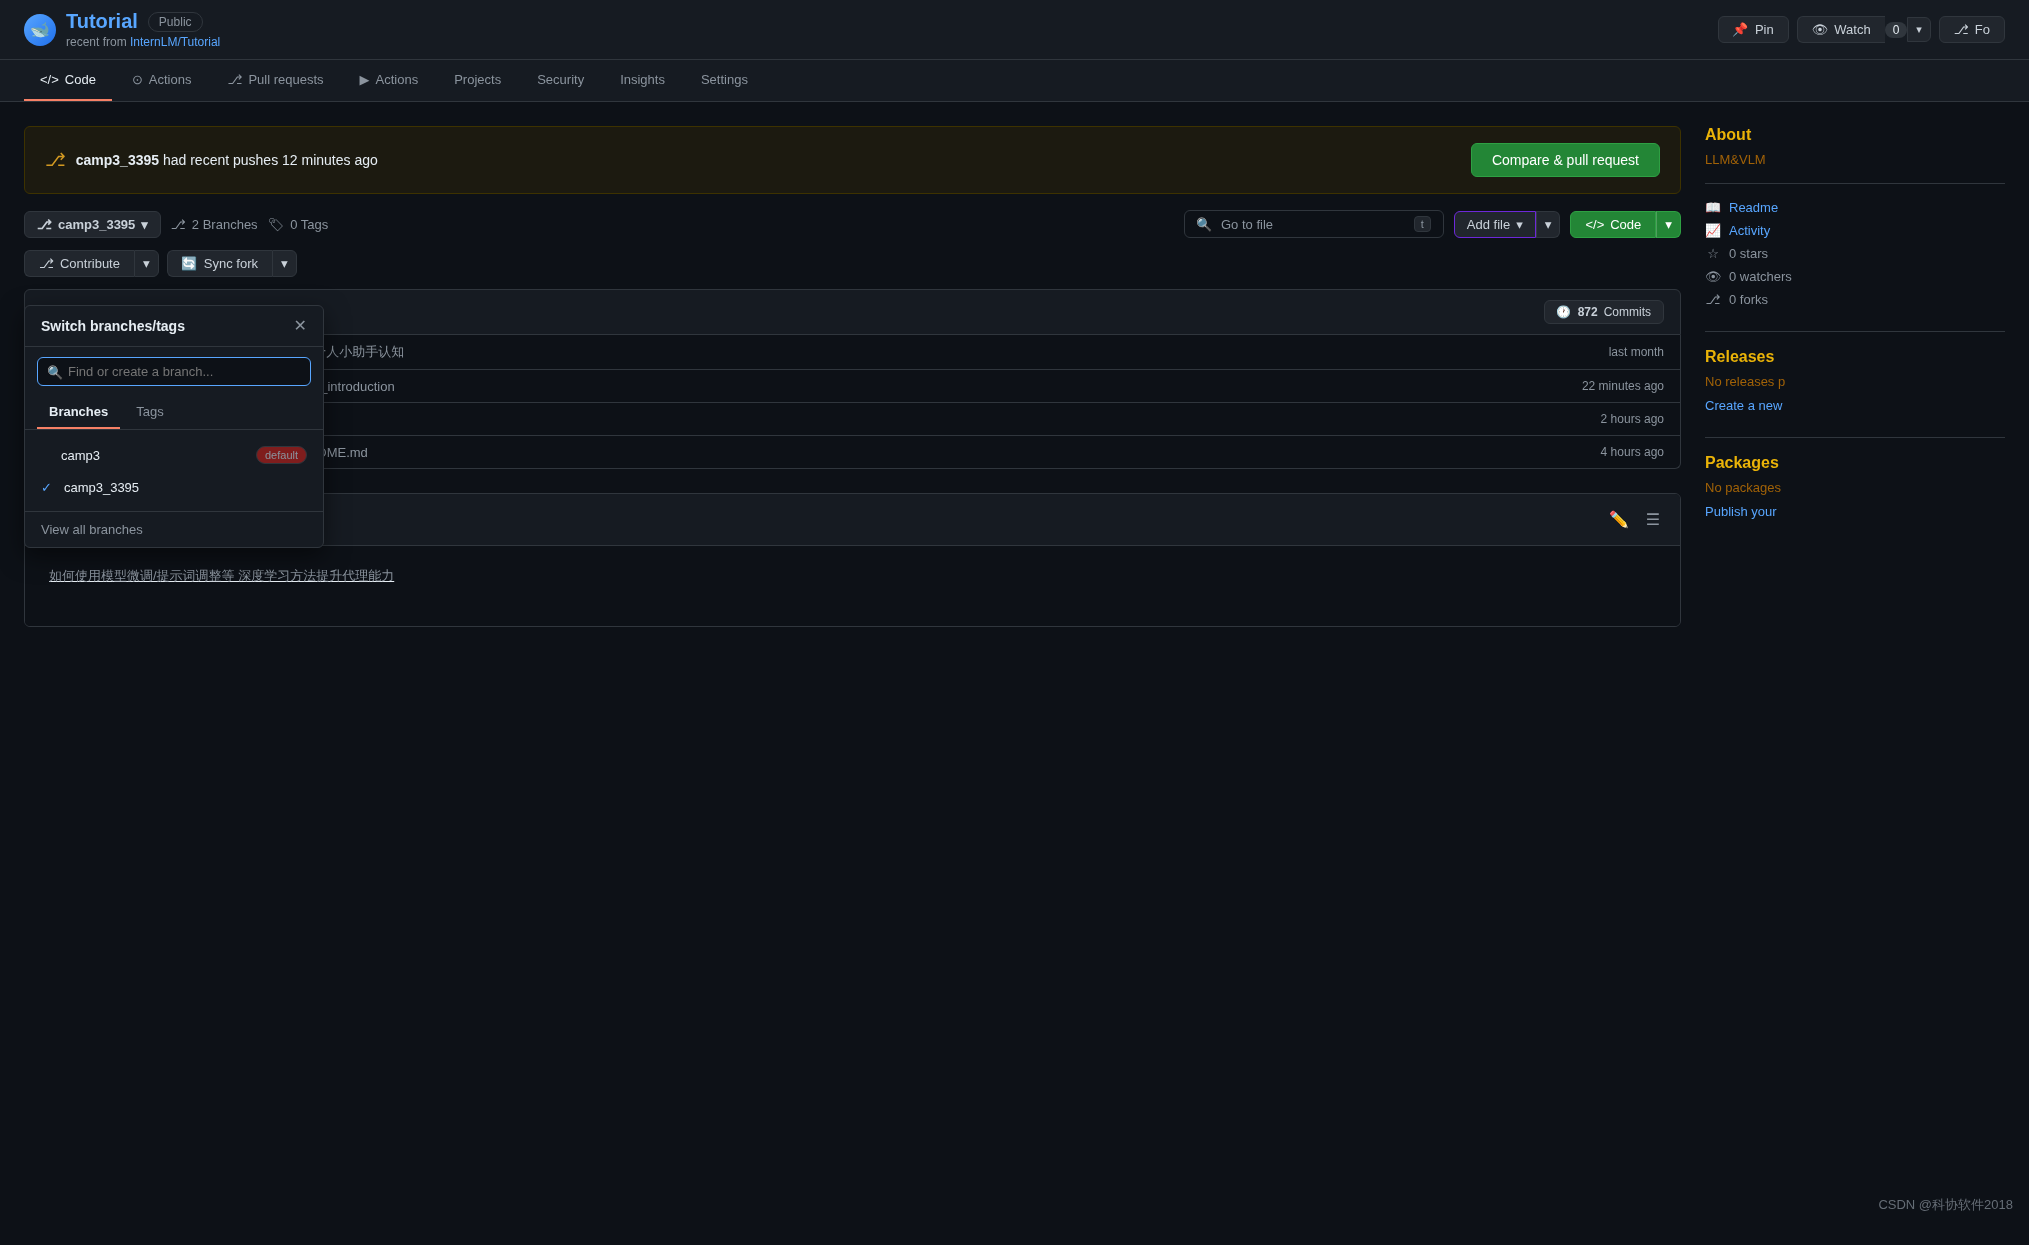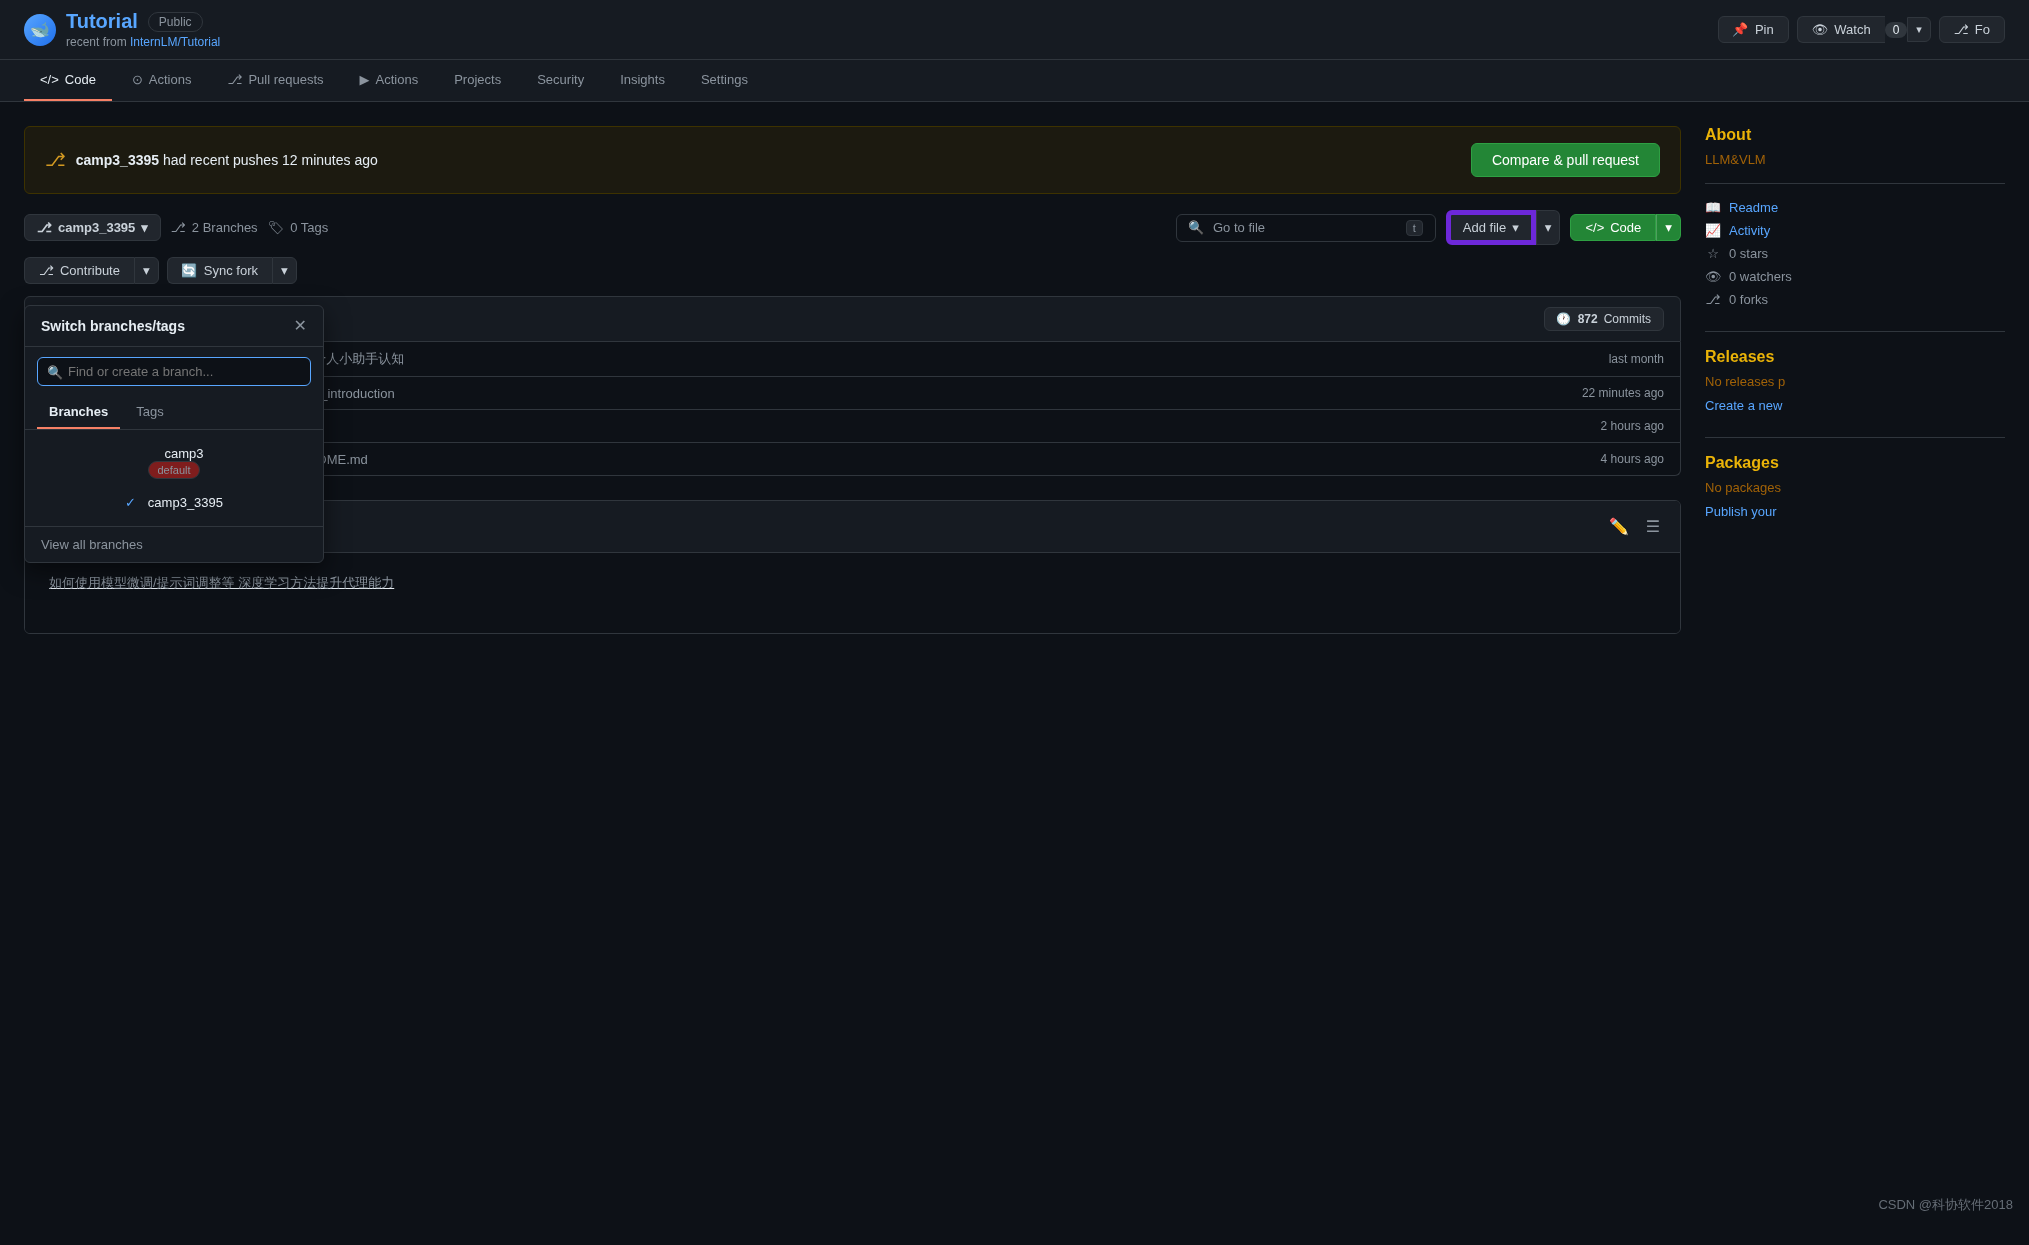--- a/index.html
+++ b/index.html
@@ -228,21 +228,21 @@
     .kbd-badge {
       background: #21262d;
       border: 1px solid #30363d;
       border-radius: 4px;
       padding: 1px 6px;
       font-size: 11px;
       color: #8b949e;
     }
     .btn-add-file {
       background: #21262d;
-      border: 5px solid #6d28d9;
+      border: 1px solid #6d28d9;
       border-radius: 6px 0 0 6px;
       padding: 5px 12px;
       color: #c9d1d9;
       cursor: pointer;
       font-size: 13px;
       display: flex;
       align-items: center;
       gap: 6px;
     }
     .btn-code {
@@ -356,21 +356,20 @@
       padding: 8px 0;
     }
     .branch-item {
       padding: 8px 16px;
       display: flex;
       align-items: center;
       justify-content: space-between;
       cursor: pointer;
       color: #e6edf3;
       font-size: 13px;
-      flex-direction: column;
     }
     .branch-item.current { color: #e6edf3; }
     .default-badge {
       background: #7f1d1d;
       border: 1px solid #30363d;
       border-radius: 20px;
       padding: 2px 8px;
       font-size: 11px;
       color: #8b949e;
     }

